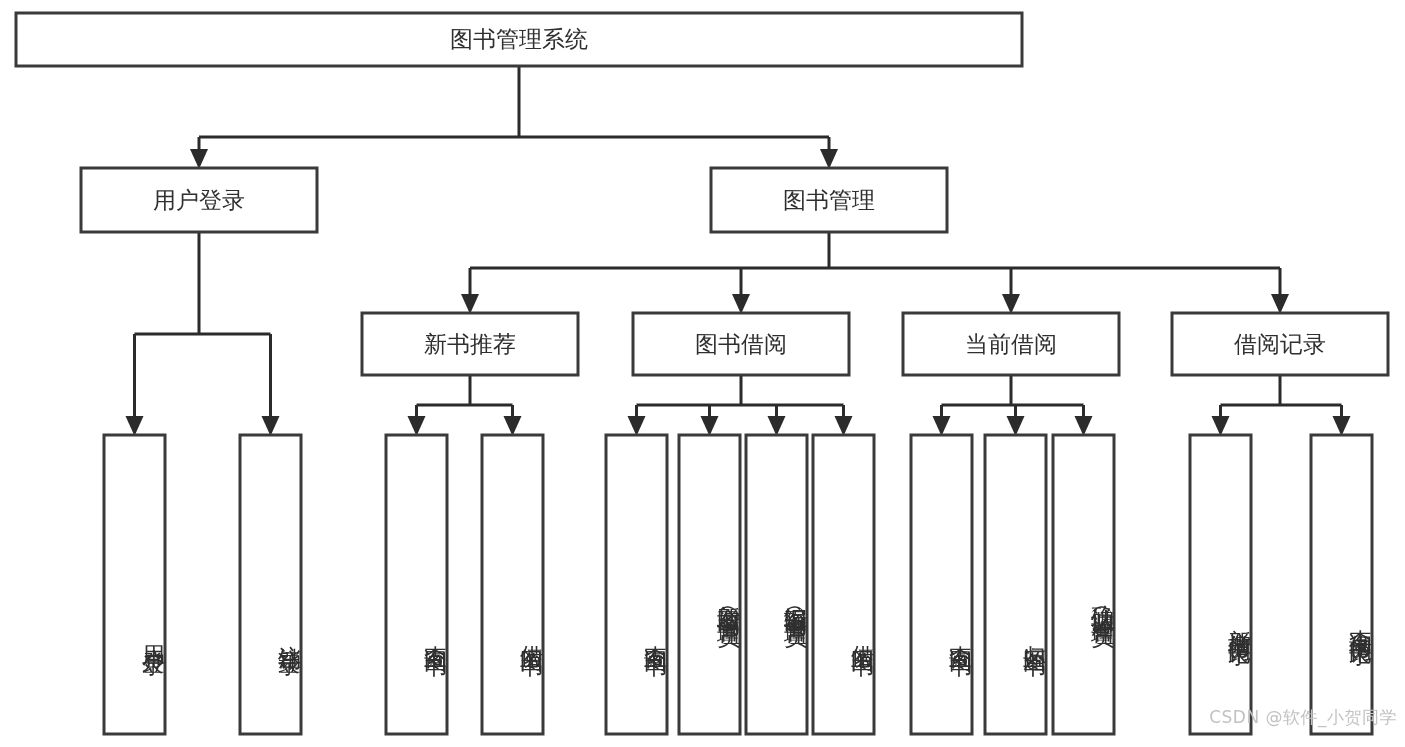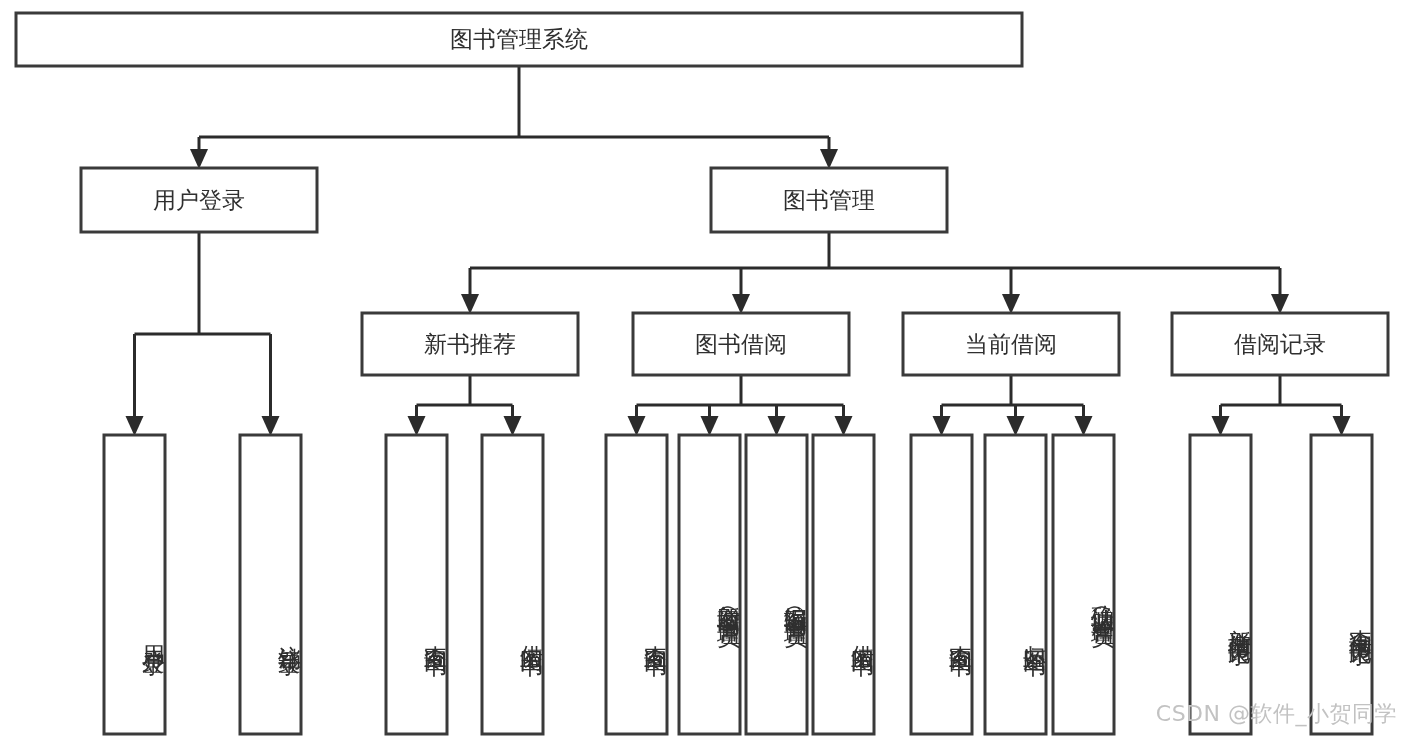--- a/index.html
+++ b/index.html
@@ -65,21 +65,21 @@
     justify-content: center;
     pointer-events: none;
     user-select: none;
   }
   .watermark {
     position: absolute;
     right: 8px;
     bottom: 7px;
     color: #c2c2c2;
     font-family: "DejaVu Sans", "Liberation Sans", sans-serif;
-    font-size: 22px;
+    font-size: 17px;
     letter-spacing: 0.5px;
     white-space: nowrap;
   }
 </style>
 </head>
 <body>
 
 <div id="diagram-root">
 
   <svg class="flow" viewBox="0 0 1405 747" xmlns="http://www.w3.org/2000/svg">

